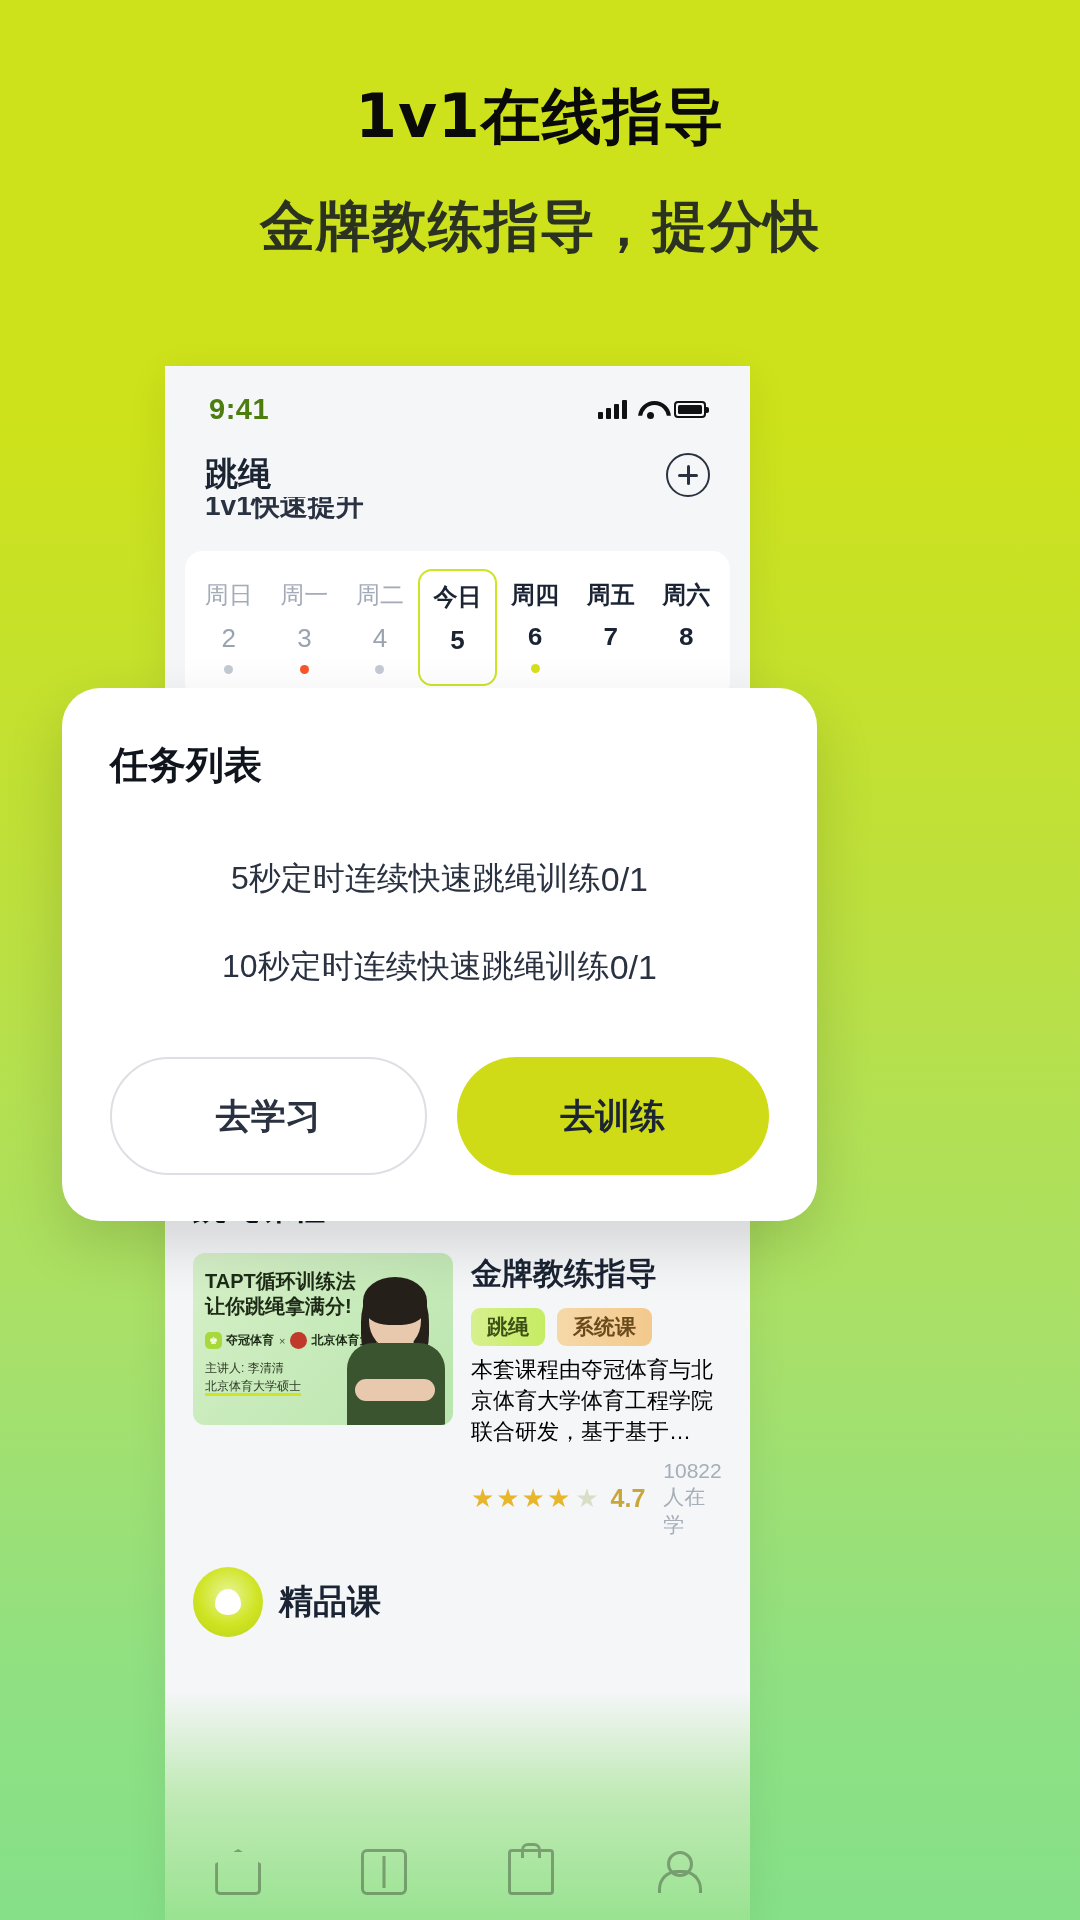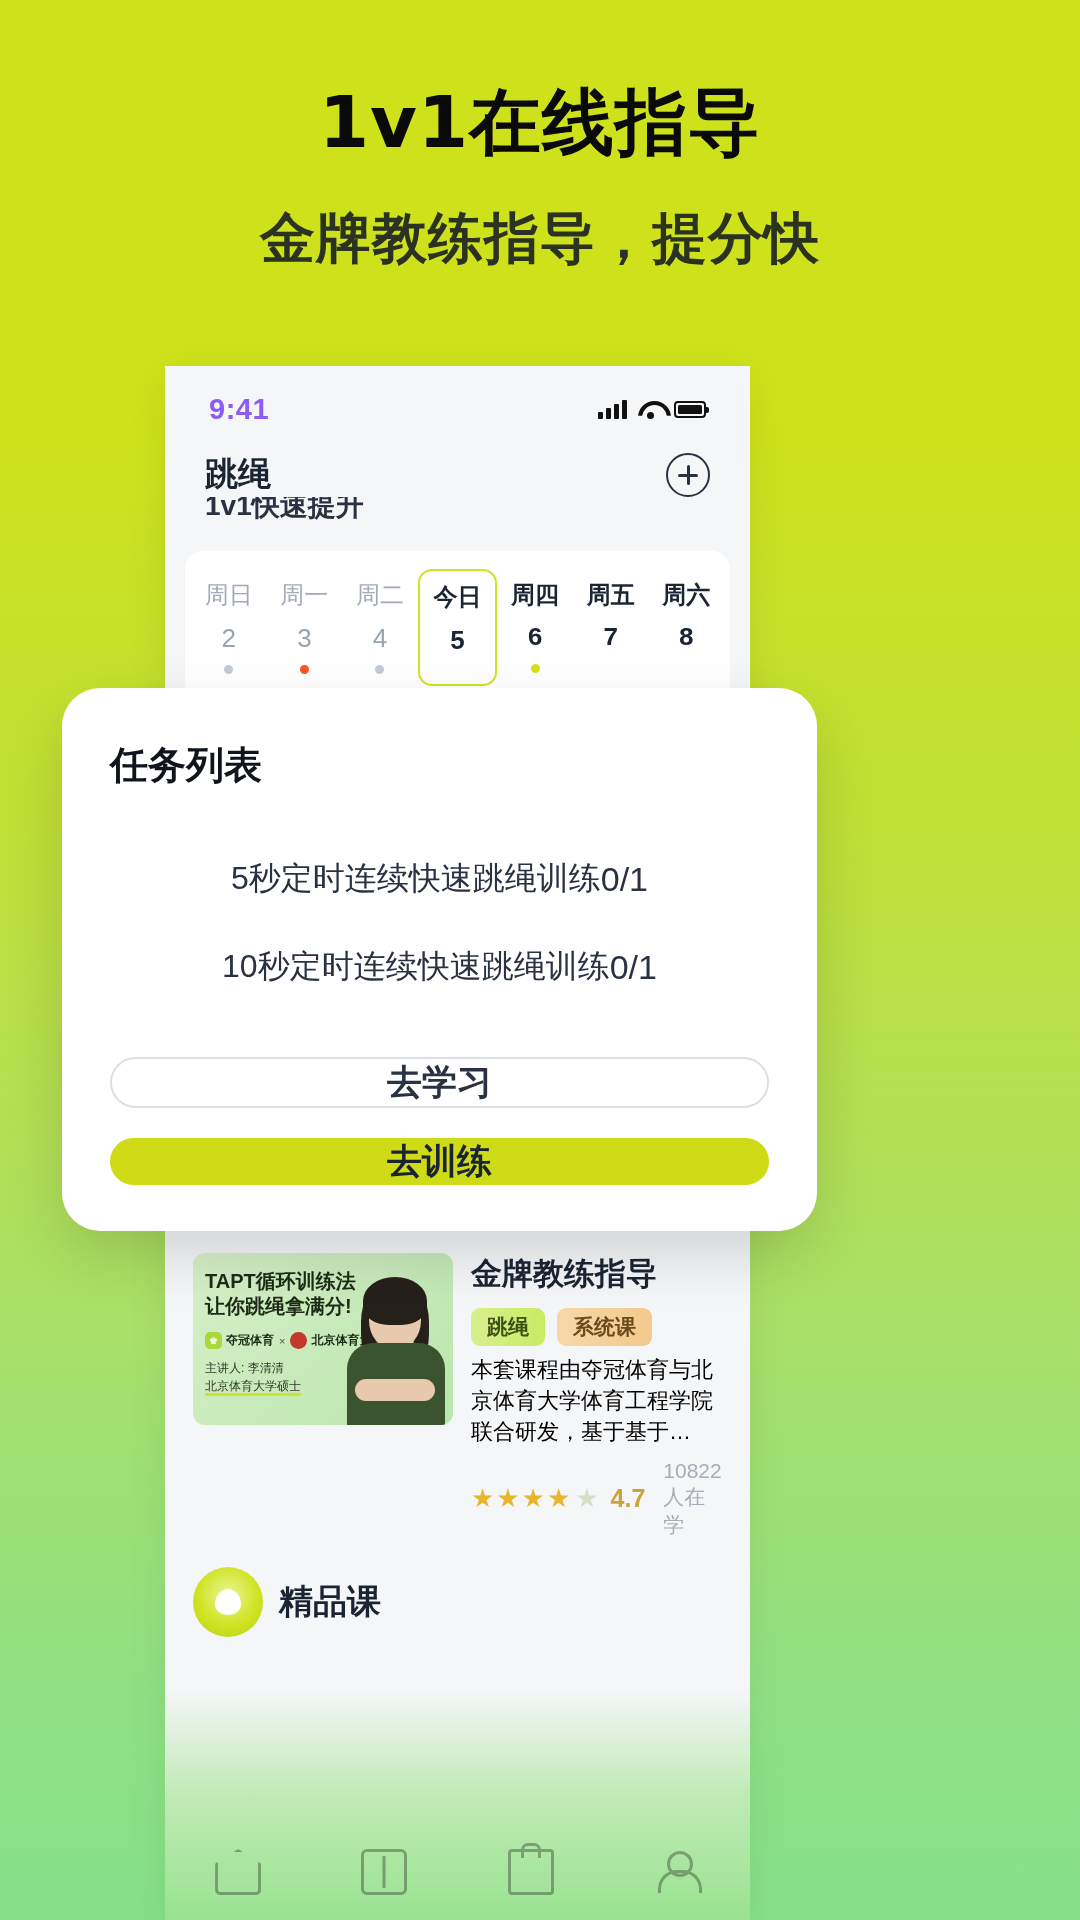--- a/index.html
+++ b/index.html
@@ -7,21 +7,21 @@
   body {
     font-family:"Liberation Sans","DejaVu Sans",sans-serif;
     background:linear-gradient(180deg,#cde21a 0%,#cde21a 22%,#bfe03a 45%,#a8e06a 70%,#8fe083 88%,#86e088 100%);
     overflow:hidden;
     position:relative;
   }
 
   
   .promo { width:1080px; padding-top:86px; text-align:center; }
   .promo-title {
-    font-size:72px; font-weight:900; color:#0a0a0a;
+    font-size:60px; font-weight:900; color:#0a0a0a;
     letter-spacing:1px; line-height:1.0;
     font-family:"DejaVu Sans","Liberation Sans",sans-serif;
   }
   .promo-sub {
     margin-top:44px;
     font-size:55px; font-weight:700; color:#2b3320;
     letter-spacing:1px;
     font-family:"DejaVu Sans","Liberation Sans",sans-serif;
   }
 
@@ -37,21 +37,21 @@
     position:absolute; left:0; right:0; bottom:0; height:230px;
     background:linear-gradient(180deg,rgba(160,224,130,0) 0%,rgba(150,224,128,.55) 45%,rgba(140,224,130,.88) 100%);
     pointer-events:none; z-index:6;
   }
 
   
   .statusbar {
     height:72px; display:flex; align-items:center; justify-content:space-between;
     padding:0 44px; padding-top:14px;
   }
-  .sb-time { font-size:29px; font-weight:700; color:#8b5cf6; letter-spacing:.5px; }
+  .sb-time { font-size:29px; font-weight:700; color:#4d7c0f; letter-spacing:.5px; }
   .sb-icons { display:flex; align-items:center; gap:11px; }
   .sig { display:flex; align-items:flex-end; gap:3px; height:20px; }
   .sig i { width:5px; background:#111; border-radius:1px; display:block; }
   .sig i:nth-child(1){height:7px;} .sig i:nth-child(2){height:11px;}
   .sig i:nth-child(3){height:15px;} .sig i:nth-child(4){height:19px;}
   .wifi { width:25px; height:18px; position:relative; }
   .wifi::before {
     content:""; position:absolute; left:0; top:1px; width:25px; height:25px;
     border:4px solid #111; border-radius:50%;
     clip-path:polygon(0 0,100% 0,100% 45%,0 45%);
@@ -210,21 +210,21 @@
     z-index:20;
   }
   .dlg-title { font-size:38px; font-weight:800; color:#10141c; }
   .dlg-list { margin-top:44px; }
   .dlg-row {
     display:flex; align-items:center; justify-content:center;
     padding:22px 0;
   }
   .dlg-row-label { font-size:32px; color:#2a3242; }
   .dlg-row-count { font-size:34px; color:#2a3242; }
-  .dlg-actions { margin-top:46px; display:flex; gap:30px;flex-direction:column; }
+  .dlg-actions { margin-top:46px; display:flex; gap:30px; }
   .btn {
     flex:1; height:118px; border-radius:59px;
     display:flex; align-items:center; justify-content:center;
     font-size:35px; font-weight:600;
   }
   .btn.ghost { border:2px solid #dcdfe3; color:#2a3242; background:#fff; }
   .btn.primary { background:#cfdb16; color:#1b2433; font-weight:700; }
 </style>
 </head>
 <body>

